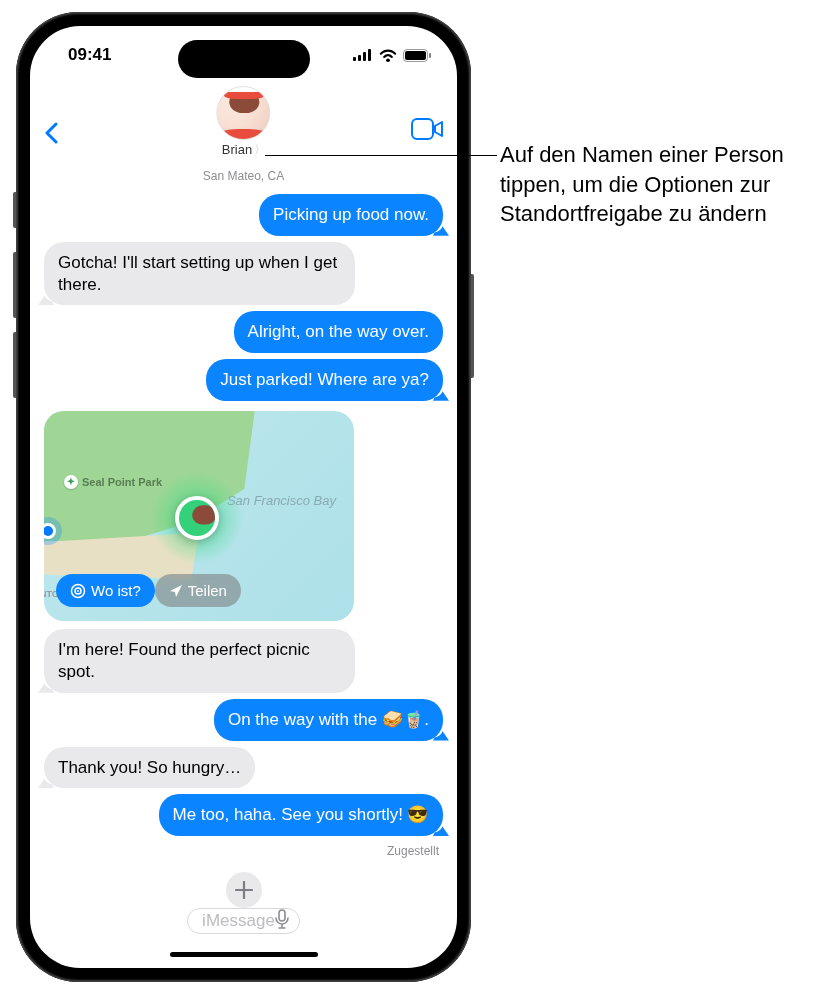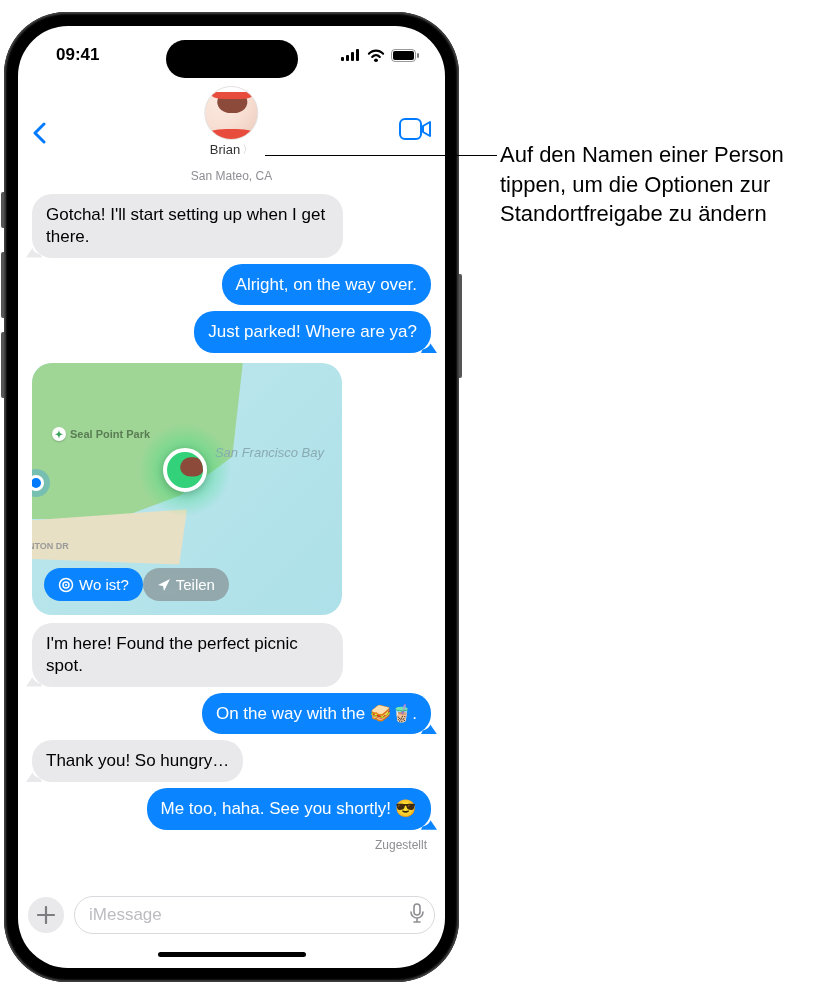--- a/index.html
+++ b/index.html
@@ -5,21 +5,21 @@
   * { box-sizing: border-box; margin: 0; padding: 0; }
   body {
     font-family: -apple-system, BlinkMacSystemFont, "Helvetica Neue", sans-serif;
     background: #fff;
     width: 835px;
     height: 1008px;
     position: relative;
   }
   .phone {
     position: absolute;
-    left: 4px;
+    left: 16px;
     top: 12px;
     width: 455px;
     height: 970px;
     border-radius: 62px;
     background: #000;
     padding: 14px;
     box-shadow: inset 0 0 2px 2px #444;
   }
   .side-button-1 { position: absolute; left: -3px; top: 180px; width: 3px; height: 36px; background: #555; border-radius: 2px 0 0 2px; }
   .side-button-2 { position: absolute; left: -3px; top: 240px; width: 3px; height: 66px; background: #555; border-radius: 2px 0 0 2px; }
@@ -257,22 +257,22 @@
   .delivered {
     align-self: flex-end;
     font-size: 12px;
     color: #8e8e93;
     margin: 2px 4px 8px 0;
   }
   .composer {
     flex-shrink: 0;
     display: flex;
     align-items: center;
-    gap: 10px;
     padding: 6px 10px 6px 10px;
+    flex-direction: column;
   }
   .compose-add {
     width: 36px; height: 36px;
     border-radius: 50%;
     background: #e9e9eb;
     display: flex; align-items: center; justify-content: center;
     color: #7c7c82; font-size: 20px;
   }
   .compose-field {
     flex: 1;
@@ -365,20 +365,21 @@
       </div>
       <div class="facetime-btn">
         <svg width="32" height="22" viewBox="0 0 32 22">
             <rect x="1" y="1" width="21" height="20" rx="5" fill="none" stroke="#007aff" stroke-width="2"></rect>
             <path d="M24 8l7-4v14l-7-4z" fill="none" stroke="#007aff" stroke-width="2" stroke-linejoin="round"></path>
           </svg>
       </div>
     </div>
 
     <div class="messages">
+      <div class="bubble sent tail">Picking up food now.</div>
       <div class="bubble received tail">Gotcha! I'll start setting up when I get there.</div>
       <div class="bubble sent">Alright, on the way over.</div>
       <div class="bubble sent tail">Just parked! Where are ya?</div>
 
       <div class="map-card">
         <div class="map-park"></div>
         <div class="map-sand"></div>
         <div class="map-poi-label">
           <span class="map-poi-dot">✦</span>
           <span>Seal Point Park</span>

